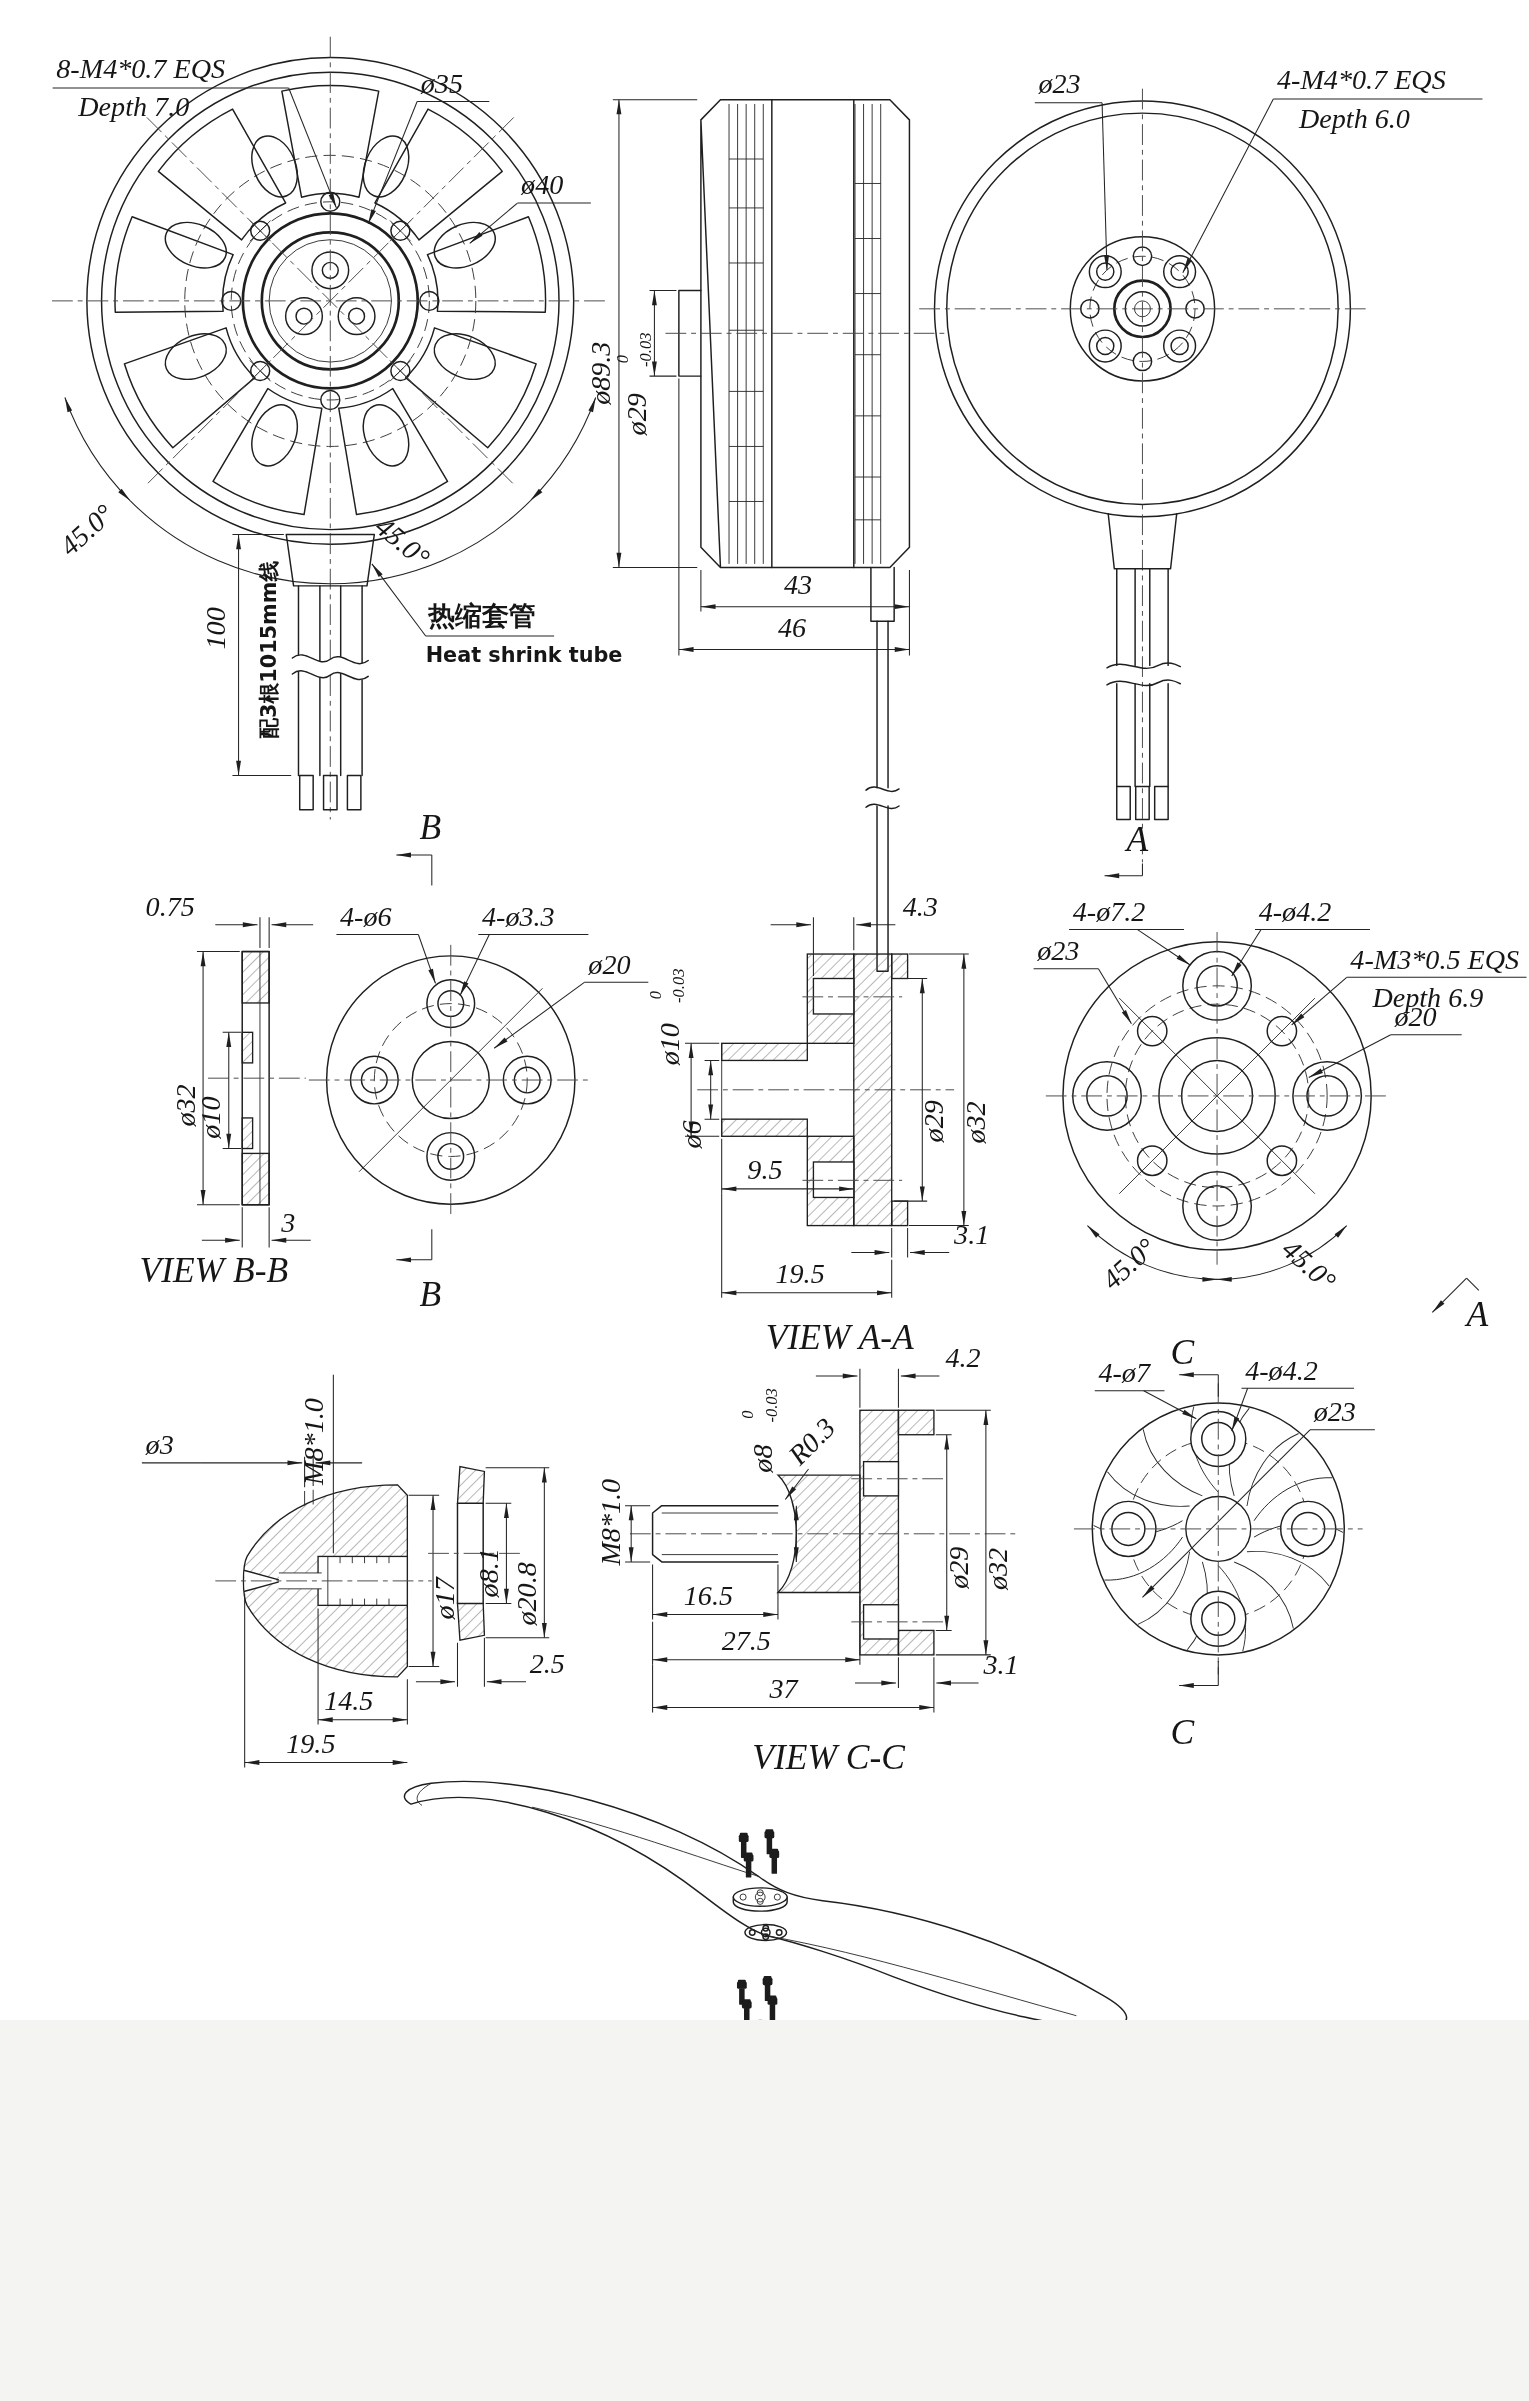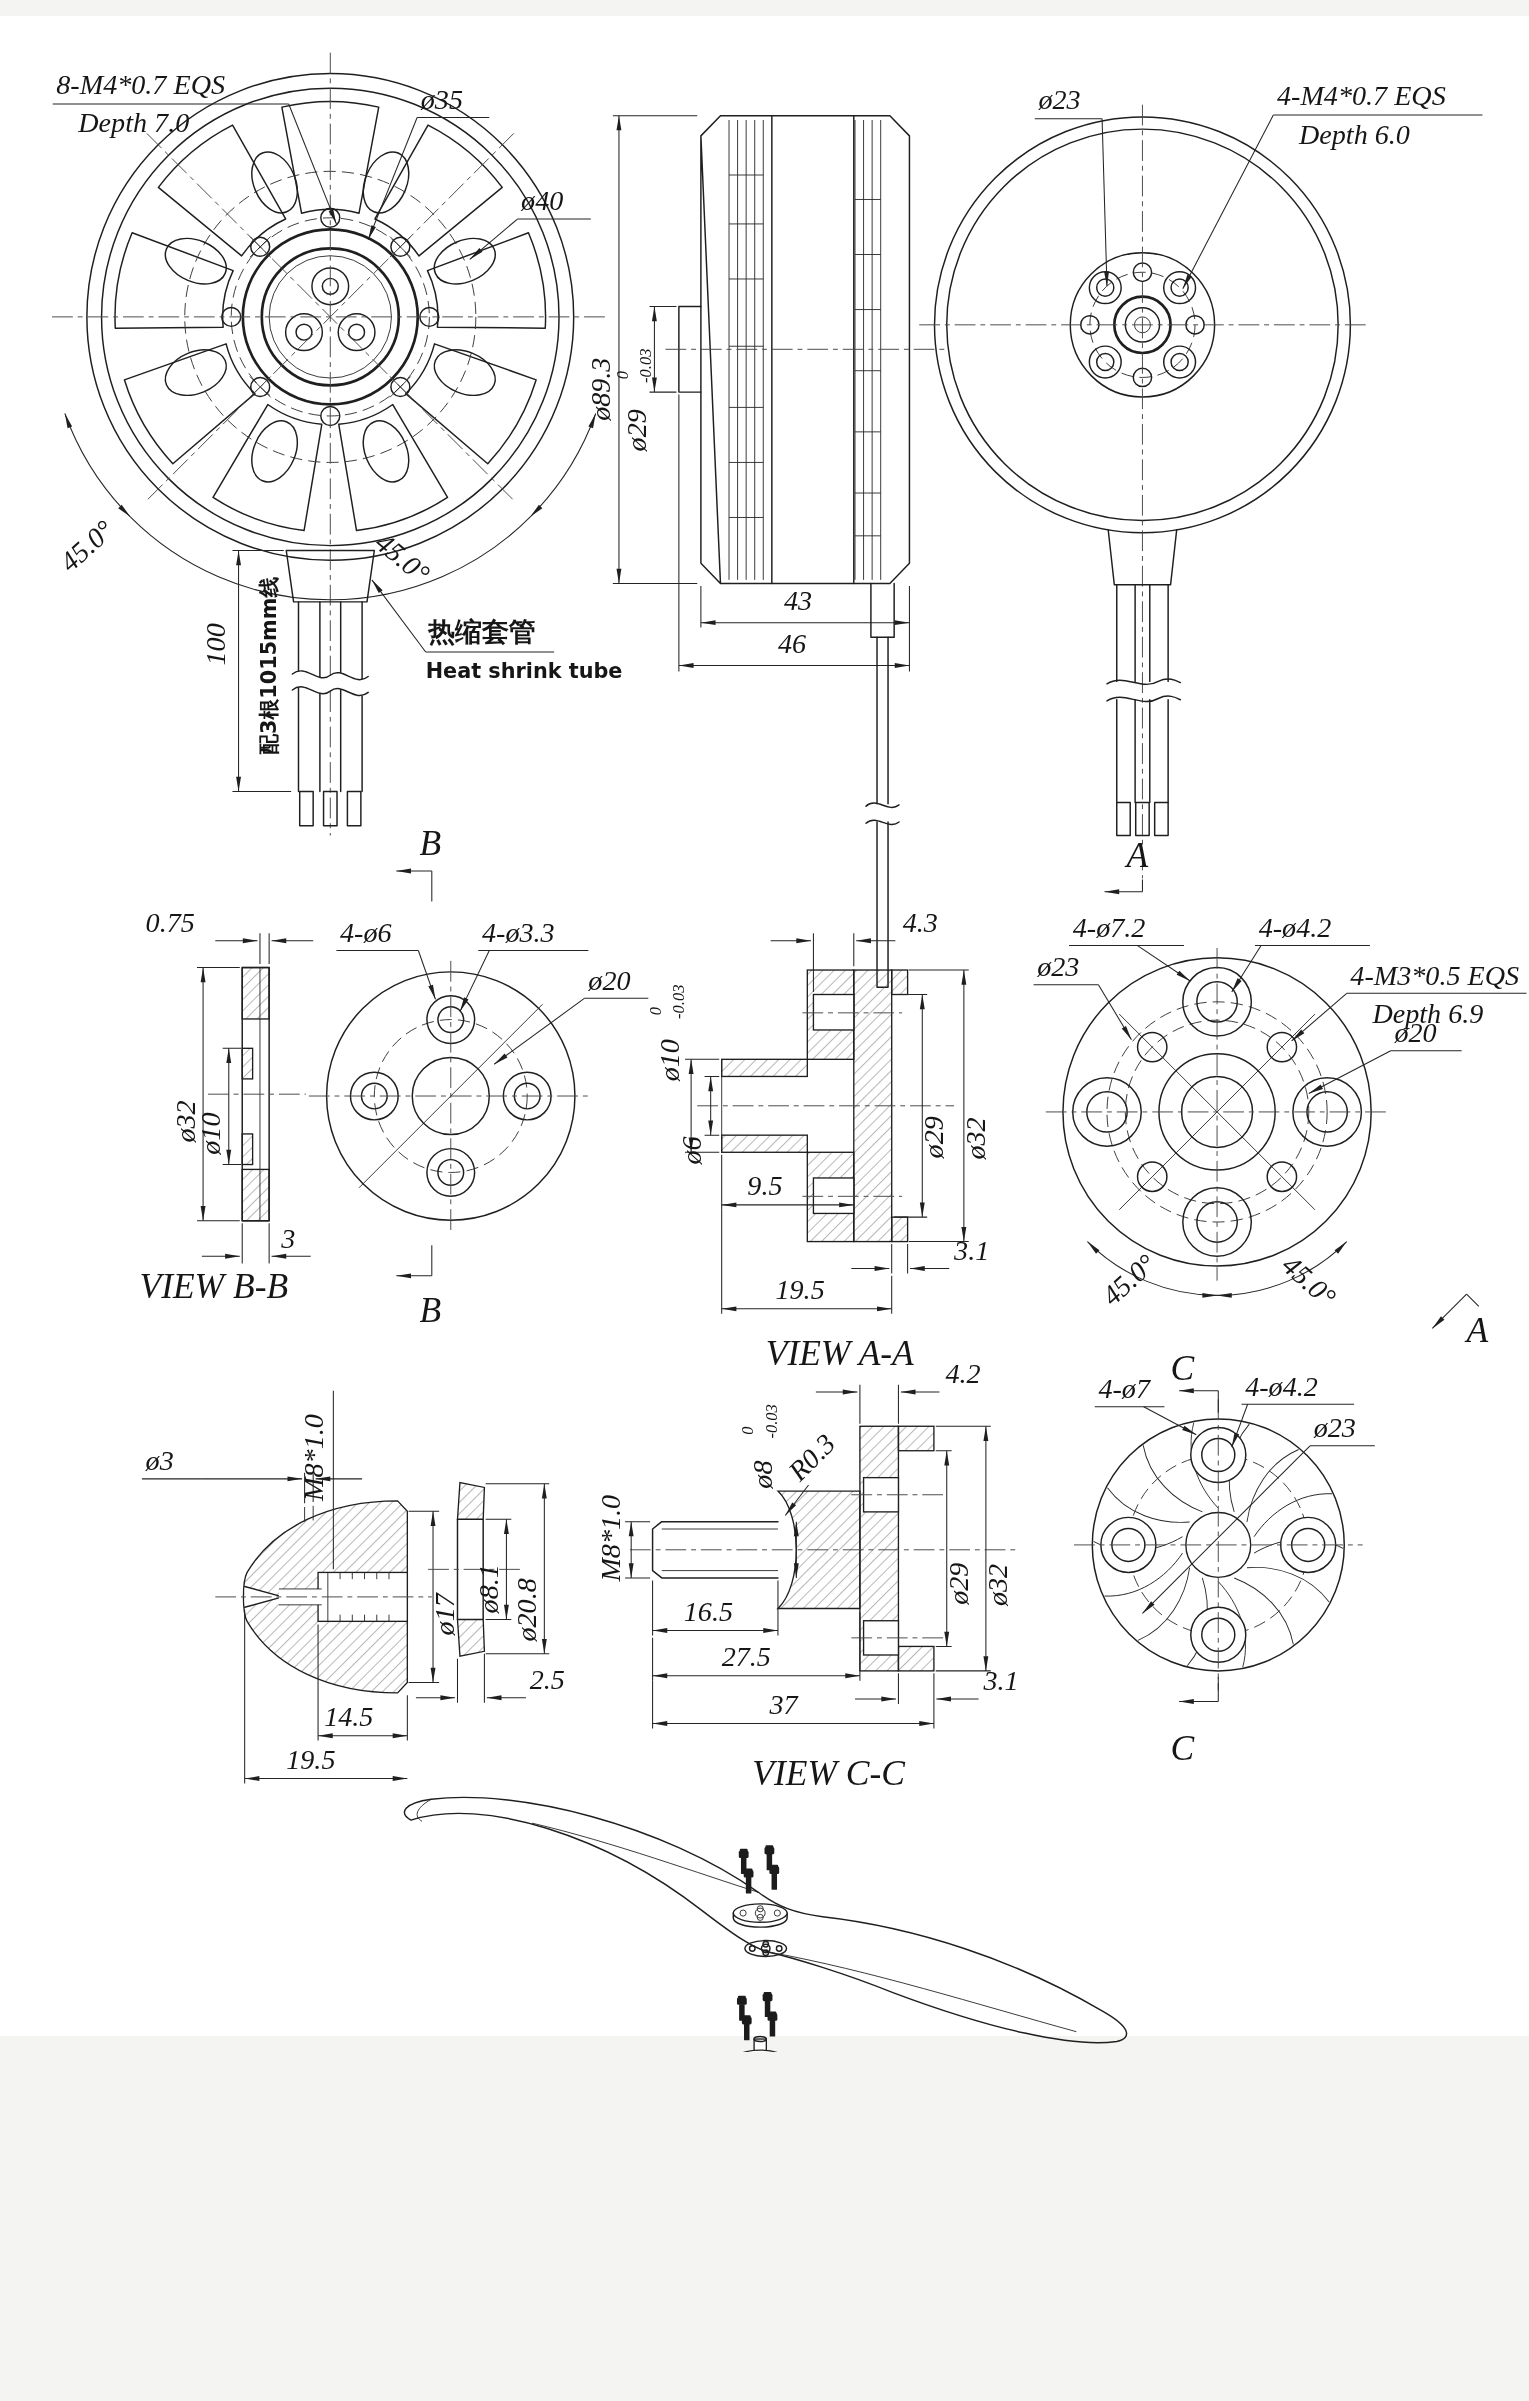--- a/index.html
+++ b/index.html
@@ -1,16 +1,16 @@
 <!DOCTYPE html>
 <html style="font-size:9.8px"><head>
 <meta charset="utf-8">
 <style>
   html,body{margin:0;padding:0;background:#f4f4f2;}
-  #page{position:relative;width:1529px;height:2020px;background:#ffffff;margin:16px auto;
+  #page{position:relative;width:1529px;height:2020px;background:#ffffff;margin:0 auto;
         font-family:"Liberation Serif", serif;}
   svg{position:absolute;left:0;top:0;}
   .ln{fill:none;stroke:#1f1f1f;stroke-width:2.4;stroke-linejoin:round;stroke-linecap:round;}
   .lnb{fill:none;stroke:#1f1f1f;stroke-width:4.4;}
   .lnt{fill:none;stroke:#2a2a2a;stroke-width:1.5;}
   .cl{fill:none;stroke:#4a4a4a;stroke-width:1.6;stroke-dasharray:34 8 8 8;}
   .dsh{fill:none;stroke:#3a3a3a;stroke-width:1.6;stroke-dasharray:20 10;}
   .dim{fill:none;stroke:#242424;stroke-width:1.7;}
   .hat{fill:url(#h);stroke:#1f1f1f;stroke-width:2.2;}
   .wht{fill:#ffffff;stroke:#1f1f1f;stroke-width:2.2;}

